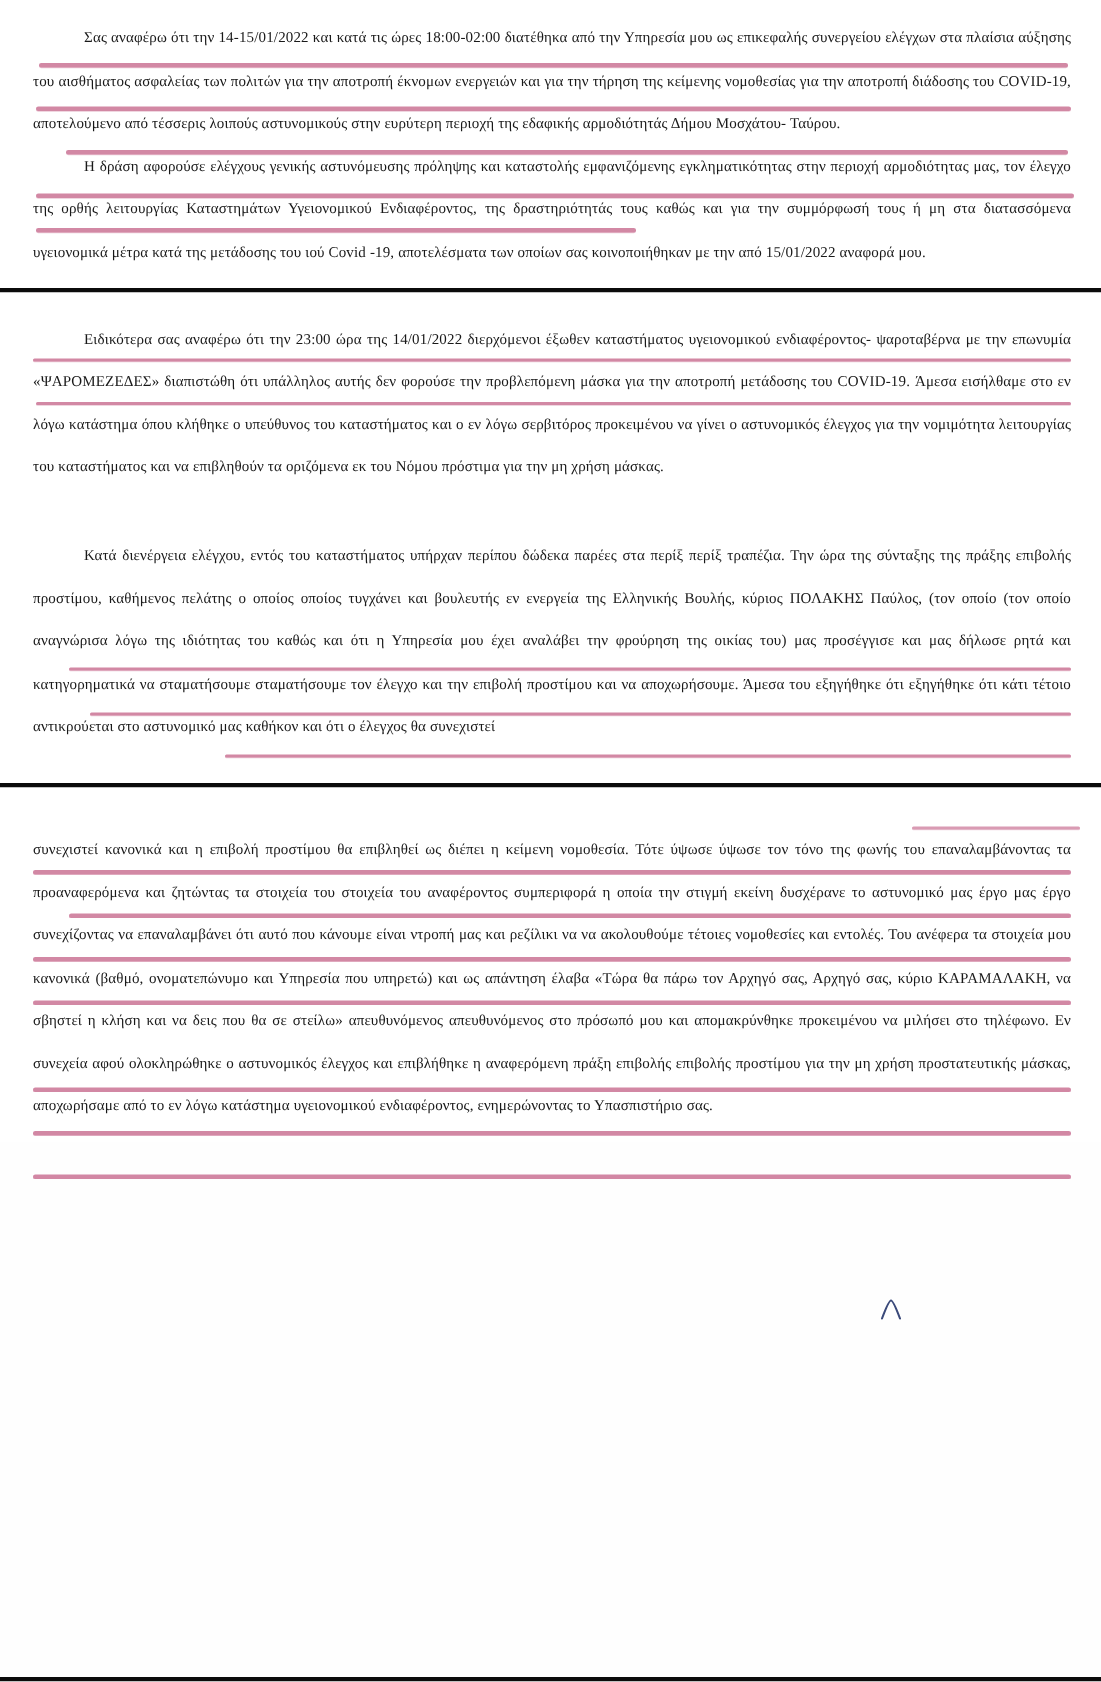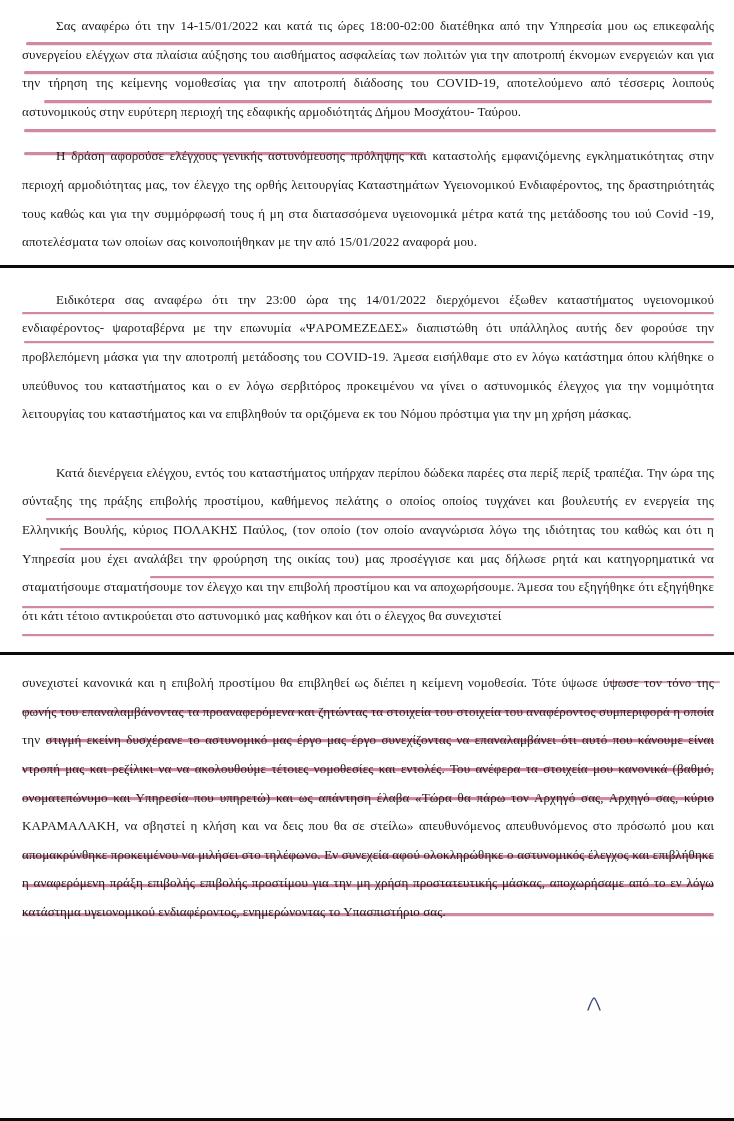--- a/index.html
+++ b/index.html
@@ -40,27 +40,27 @@
     margin: 0;
     position: relative;
   }
 
   
   .para {
     margin: 0;
     padding: 0;
     text-align: justify;
     text-justify: inter-word;
-    font-size: 13px;
+    font-size: 10px;
     line-height: 28.6px;
     color: #191919;
     letter-spacing: 0.1px;
   }
   .para.indent { text-indent: 34px; }
-  .para + .para { margin-top: 16px; }
+  .para + .para { margin-top: 0; }
   .spacer-lg { height: 30px; }
 
   
   .ul-layer {
     position: absolute;
     left: 0;
     top: 0;
     width: 734px;
     height: 100%;
     pointer-events: none;
@@ -119,21 +119,21 @@
       </div>
     <div class="text-col">
       <p class="para indent">Ειδικότερα σας αναφέρω ότι την 23:00 ώρα της 14/01/2022 διερχόμενοι έξωθεν καταστήματος υγειονομικού ενδιαφέροντος- ψαροταβέρνα με την επωνυμία «ΨΑΡΟΜΕΖΕΔΕΣ» διαπιστώθη ότι υπάλληλος αυτής δεν φορούσε την προβλεπόμενη μάσκα για την αποτροπή μετάδοσης του COVID-19. Άμεσα εισήλθαμε στο εν λόγω κατάστημα όπου κλήθηκε ο υπεύθυνος του καταστήματος και ο εν λόγω σερβιτόρος προκειμένου να γίνει ο αστυνομικός έλεγχος για την νομιμότητα λειτουργίας του καταστήματος και να επιβληθούν τα οριζόμενα εκ του Νόμου πρόστιμα για την μη χρήση μάσκας.</p>
       <div class="spacer-lg"></div>
       <p class="para indent">Κατά διενέργεια ελέγχου, εντός του καταστήματος υπήρχαν περίπου δώδεκα παρέες στα περίξ περίξ τραπέζια. Την ώρα της σύνταξης της πράξης επιβολής προστίμου, καθήμενος πελάτης ο οποίος οποίος τυγχάνει και βουλευτής εν ενεργεία της Ελληνικής Βουλής, κύριος ΠΟΛΑΚΗΣ Παύλος, (τον οποίο (τον οποίο αναγνώρισα λόγω της ιδιότητας του καθώς και ότι η Υπηρεσία μου έχει αναλάβει την φρούρηση της οικίας του) μας προσέγγισε και μας δήλωσε ρητά και κατηγορηματικά να σταματήσουμε σταματήσουμε τον έλεγχο και την επιβολή προστίμου και να αποχωρήσουμε. Άμεσα του εξηγήθηκε ότι εξηγήθηκε ότι κάτι τέτοιο αντικρούεται στο αστυνομικό μας καθήκον και ότι ο έλεγχος θα συνεχιστεί</p>
     </div>
   </div>
 
   <div class="divider"></div>
 
-  <div class="block" style="padding-top:14px; padding-bottom:8px;">
+  <div class="block" style="padding-top:28px; padding-bottom:8px;">
     <div class="ul-layer" id="ul-layer-3">
         <div class="ul soft" style="left: 608px; top: 26px; width: 112px;"></div>
         <div class="ul" style="left: 22px; top: 55px; width: 692px;"></div>
         <div class="ul" style="left: 46px; top: 84px; width: 668px;"></div>
         <div class="ul" style="left: 22px; top: 113px; width: 692px;"></div>
         <div class="ul" style="left: 22px; top: 142px; width: 692px;"></div>
         <div class="ul" style="left: 22px; top: 200px; width: 692px;"></div>
         <div class="ul" style="left: 22px; top: 229px; width: 692px;"></div>
         <div class="ul" style="left: 22px; top: 258px; width: 692px;"></div>
       </div>

